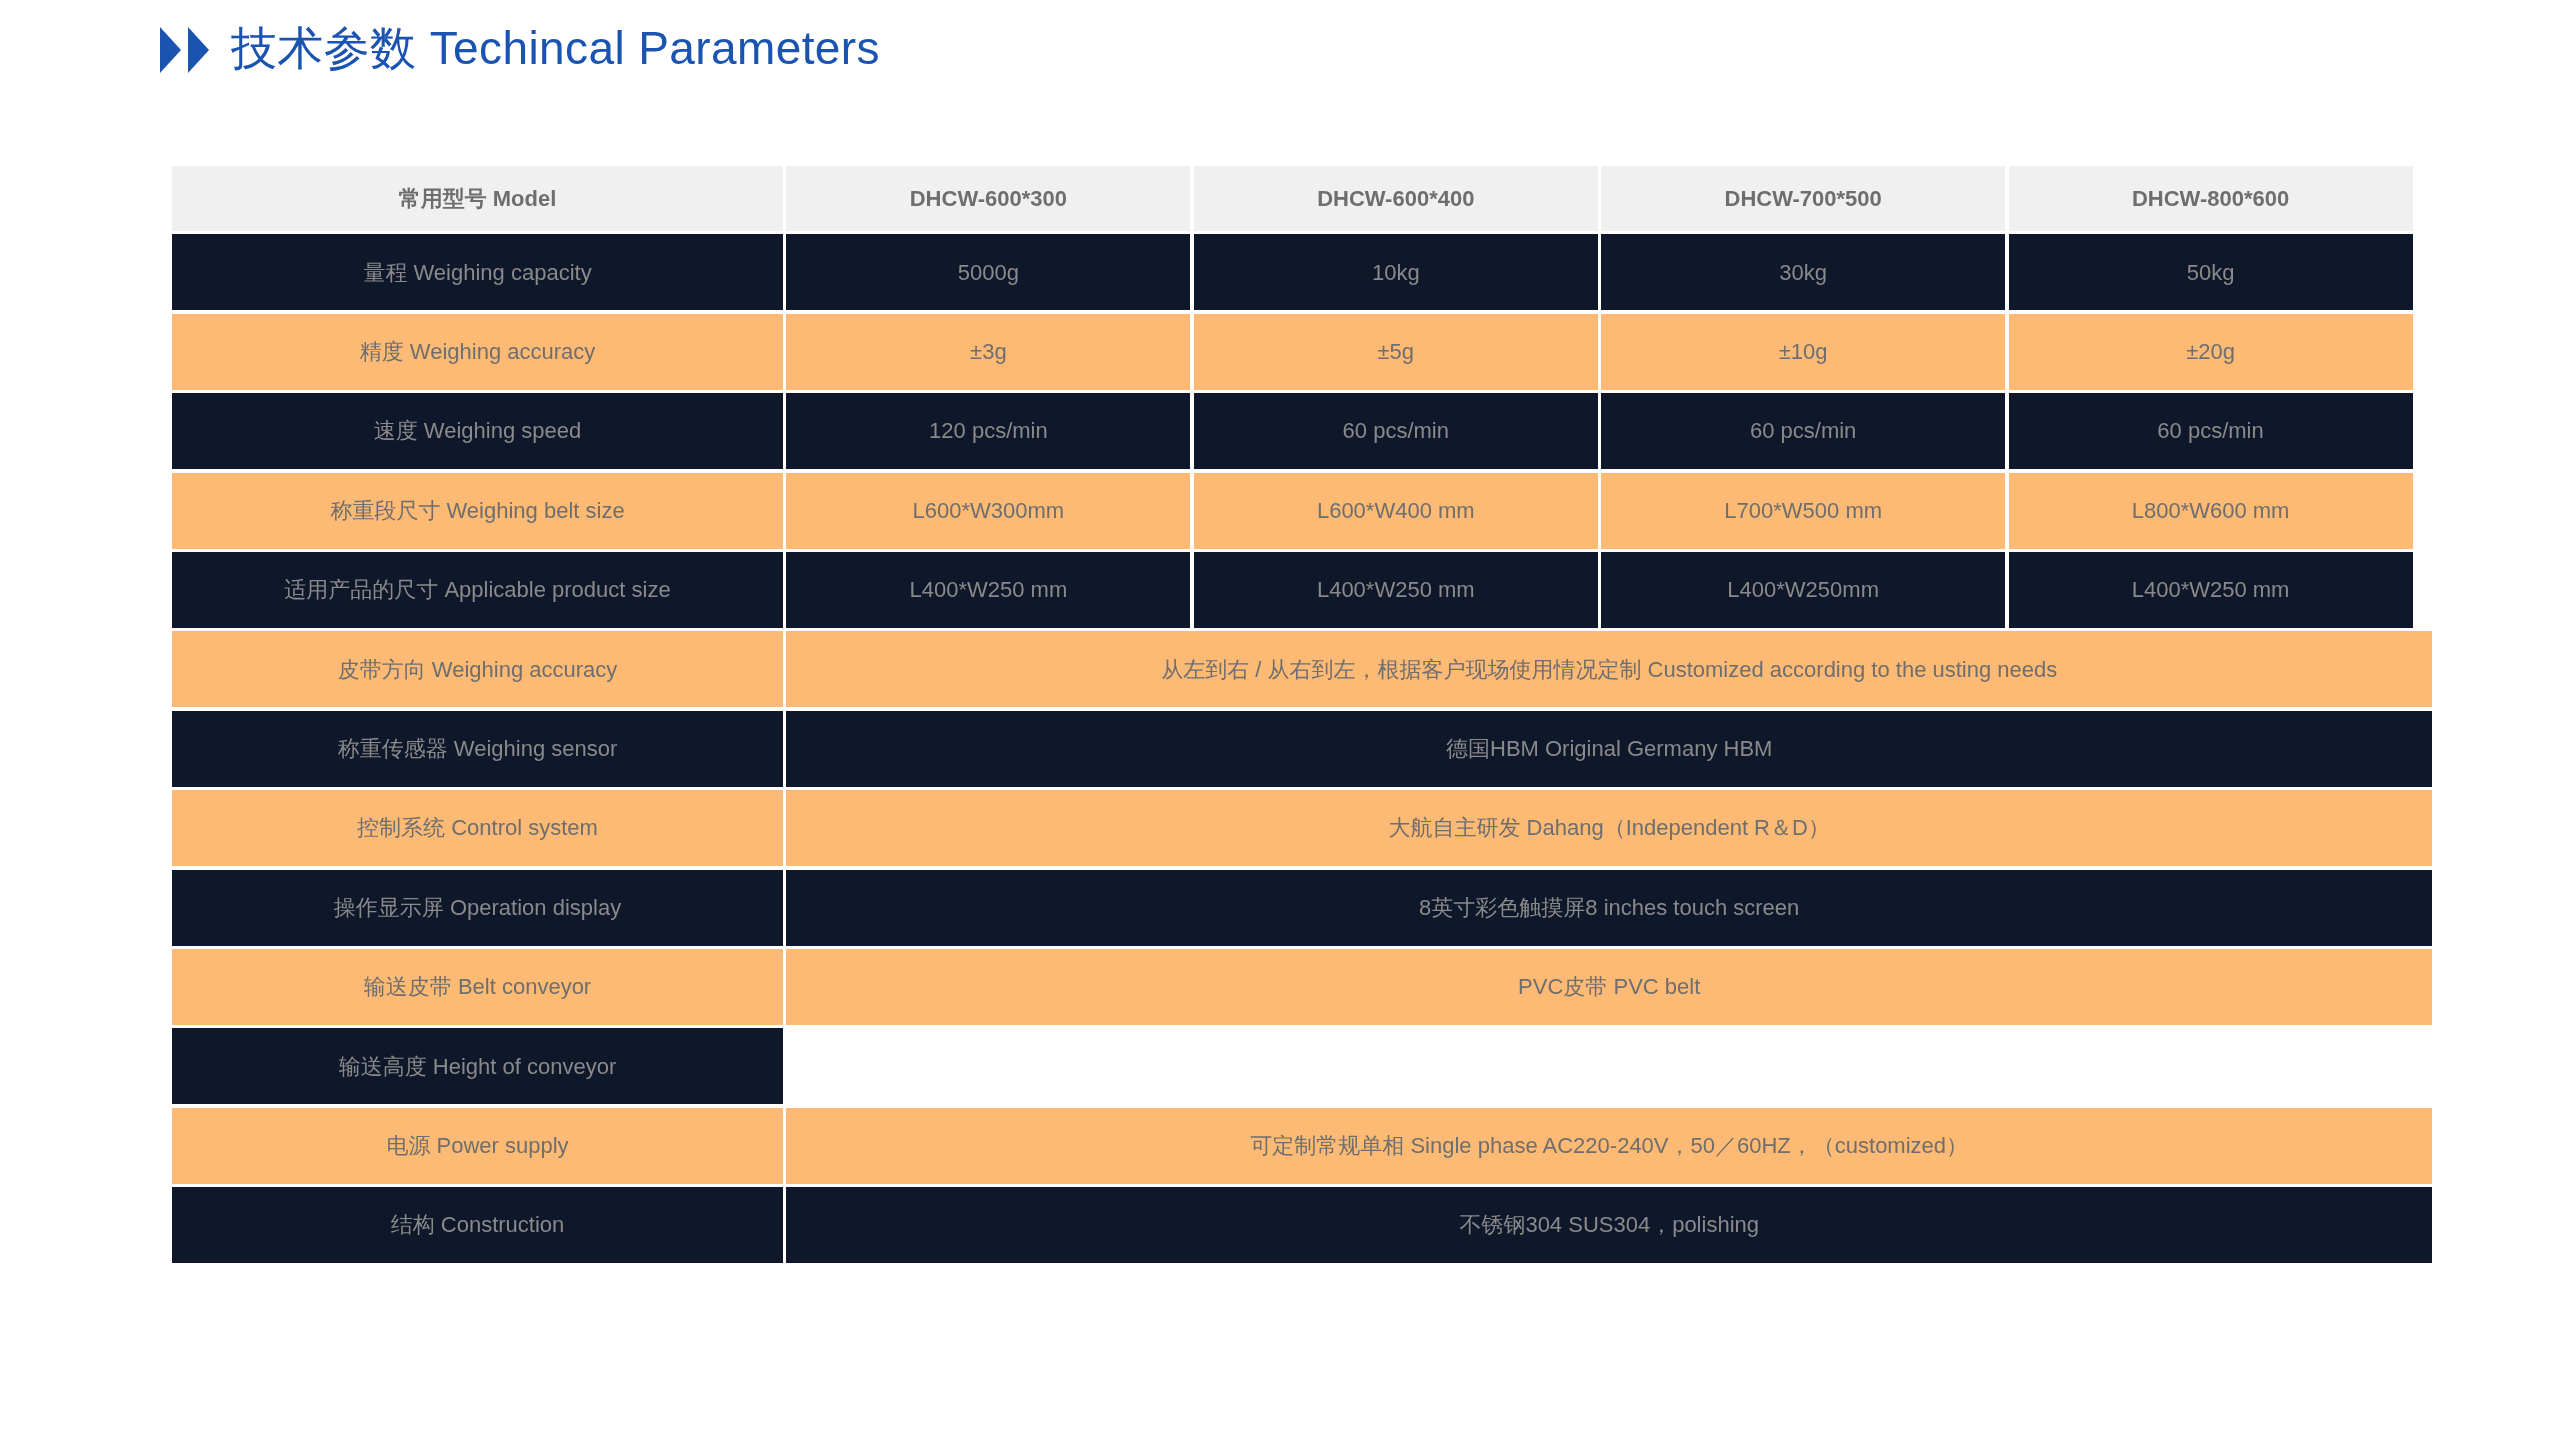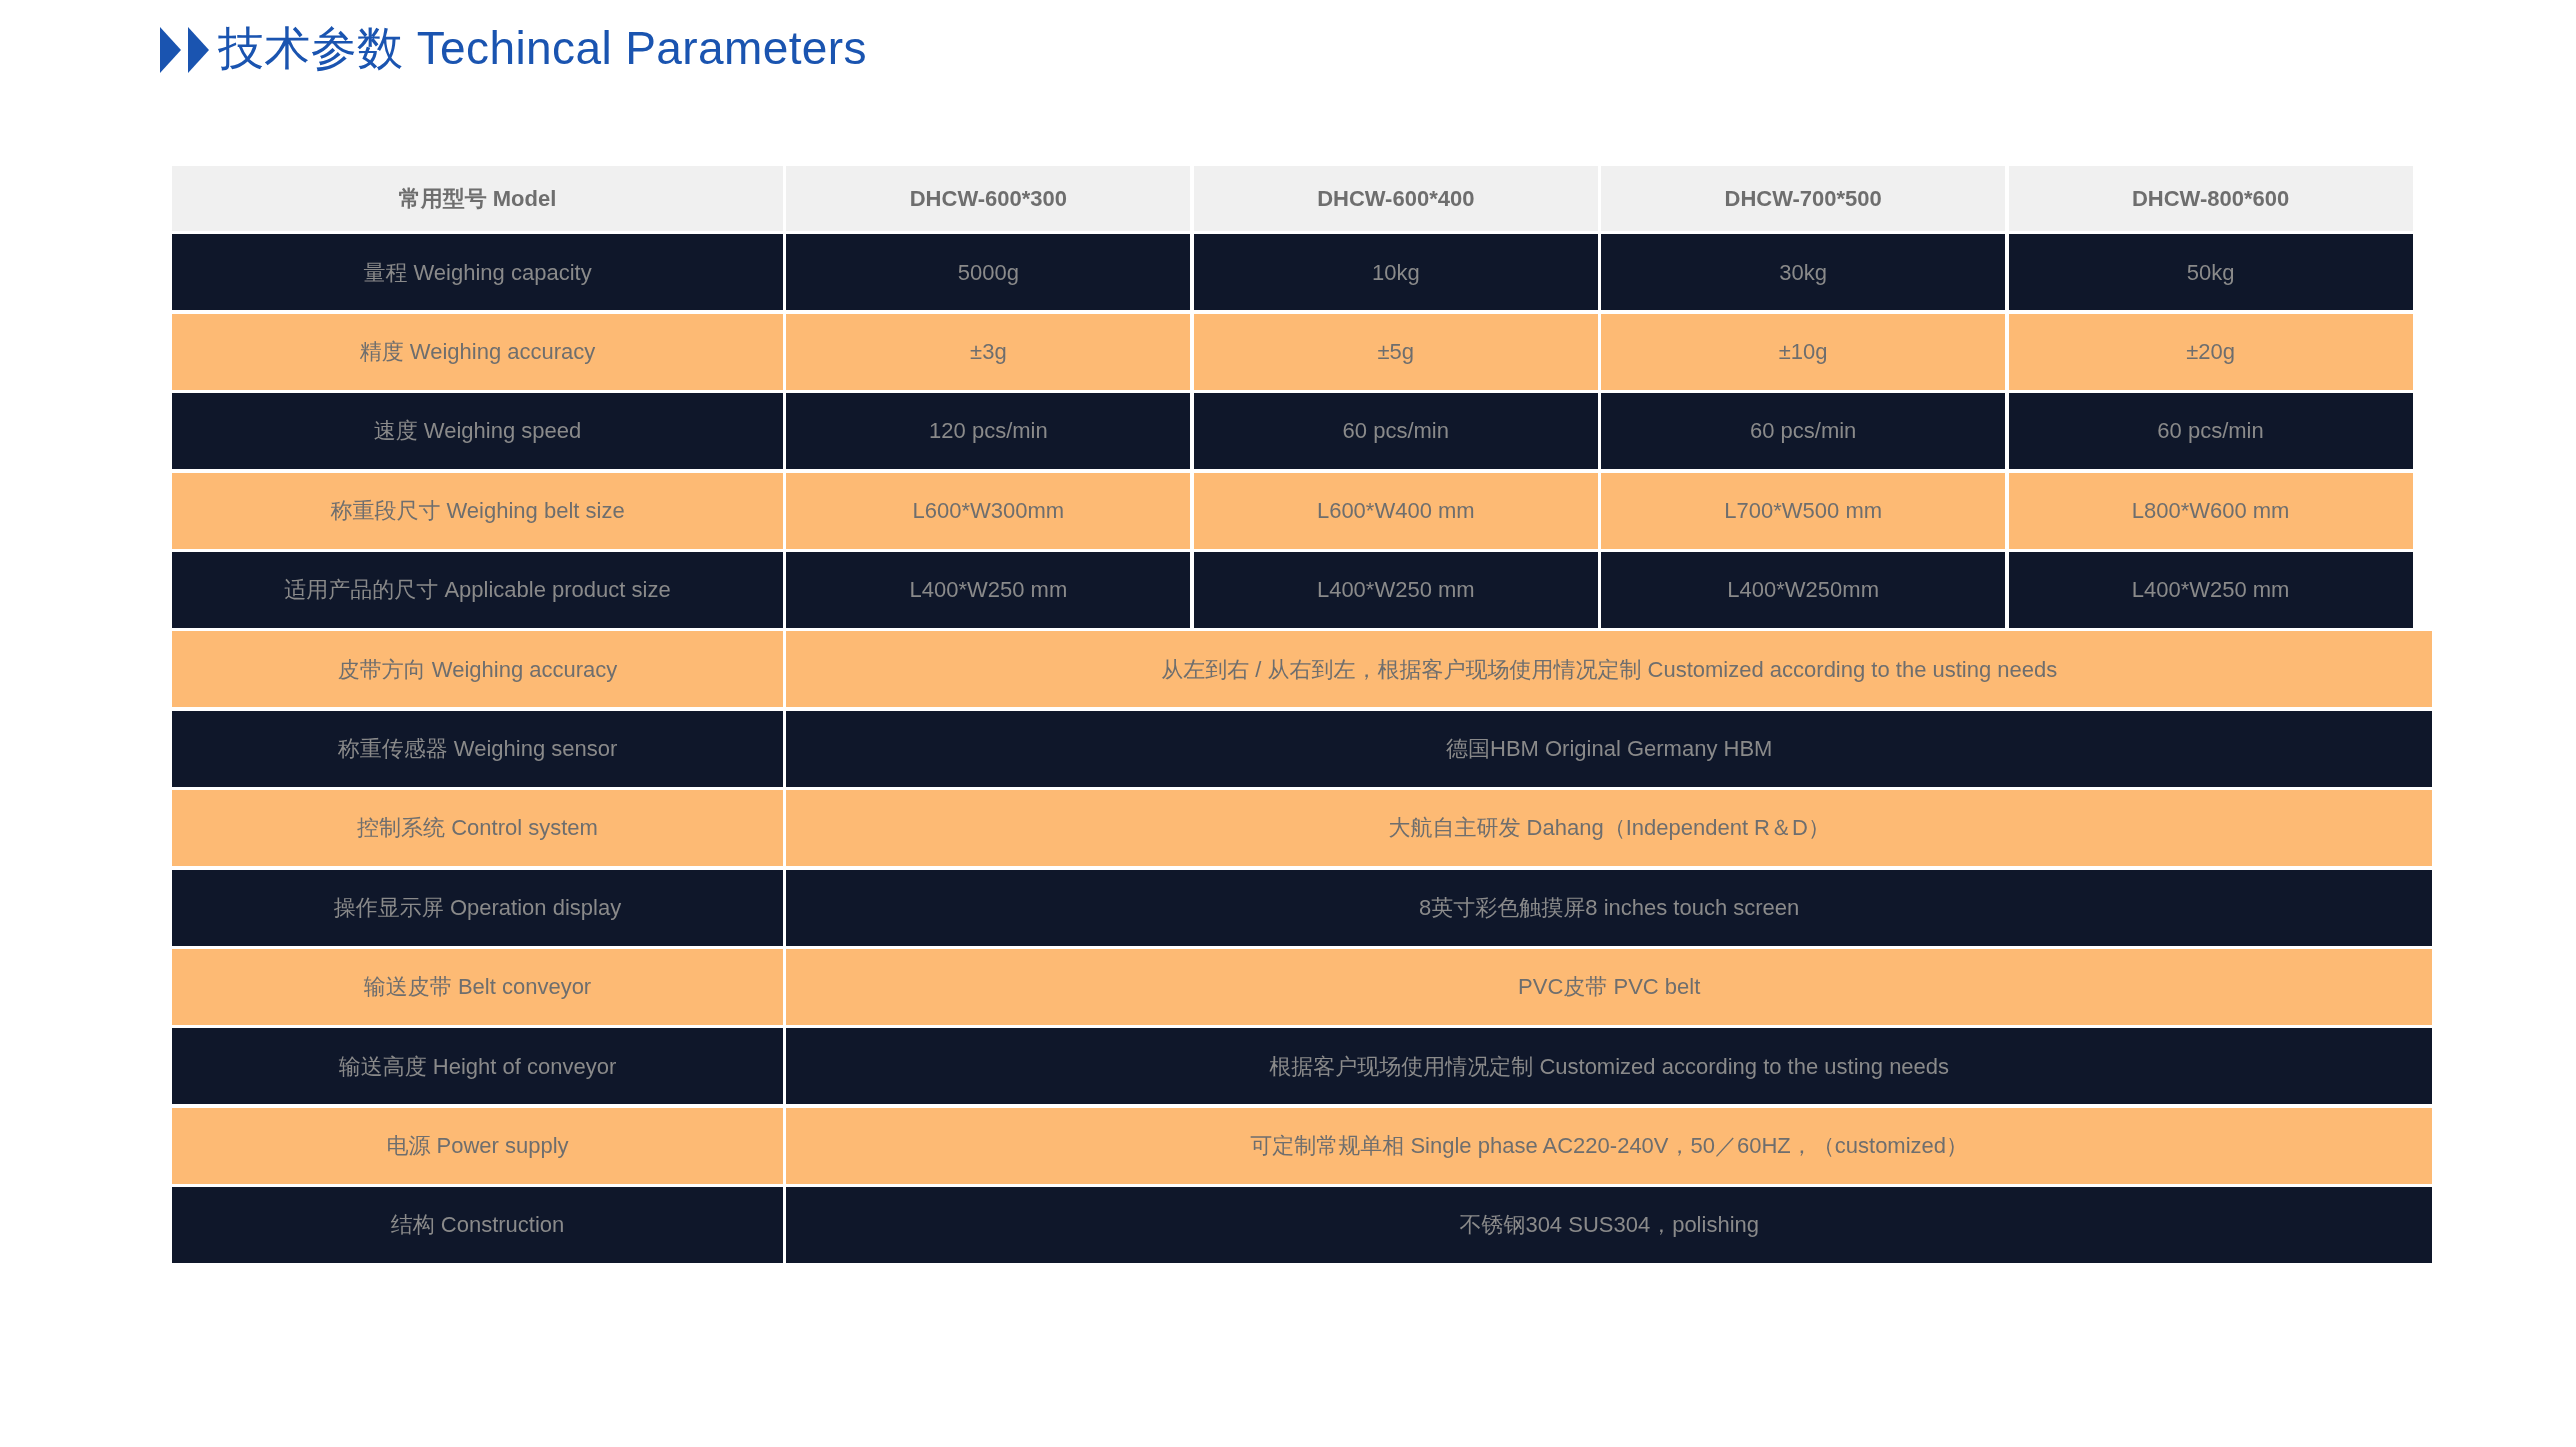--- a/index.html
+++ b/index.html
@@ -20,21 +20,21 @@
     height: 1448px;
   }
 
   
   .title-block {
     position: absolute;
     left: 160px;
     top: 22px;
     display: flex;
     align-items: center;
-    gap: 9px;
+    gap: 22px;
   }
   .arrows {
     display: flex;
     align-items: center;
     gap: 6.9px;
     margin-top: 5.2px;
   }
   .arrow {
     width: 0;
     height: 0;
@@ -167,21 +167,20 @@
       <div class="row shaded">
         <div class="cell c-label">操作显示屏 Operation display</div>
         <div class="cell c-span">8英寸彩色触摸屏8 inches touch screen</div>
       </div>
       <div class="row plain">
         <div class="cell c-label">输送皮带 Belt conveyor</div>
         <div class="cell c-span">PVC皮带 PVC belt</div>
       </div>
       <div class="row shaded">
         <div class="cell c-label">输送高度 Height of conveyor</div>
-        <div class="cell c-span">根据客户现场使用情况定制 Customized according to the usting needs</div>
       </div>
       <div class="row plain">
         <div class="cell c-label">电源 Power supply</div>
         <div class="cell c-span">可定制常规单相 Single phase AC220-240V，50／60HZ，（customized）</div>
       </div>
       <div class="row shaded">
         <div class="cell c-label">结构 Construction</div>
         <div class="cell c-span">不锈钢304 SUS304，polishing</div>
       </div>
     </div>

